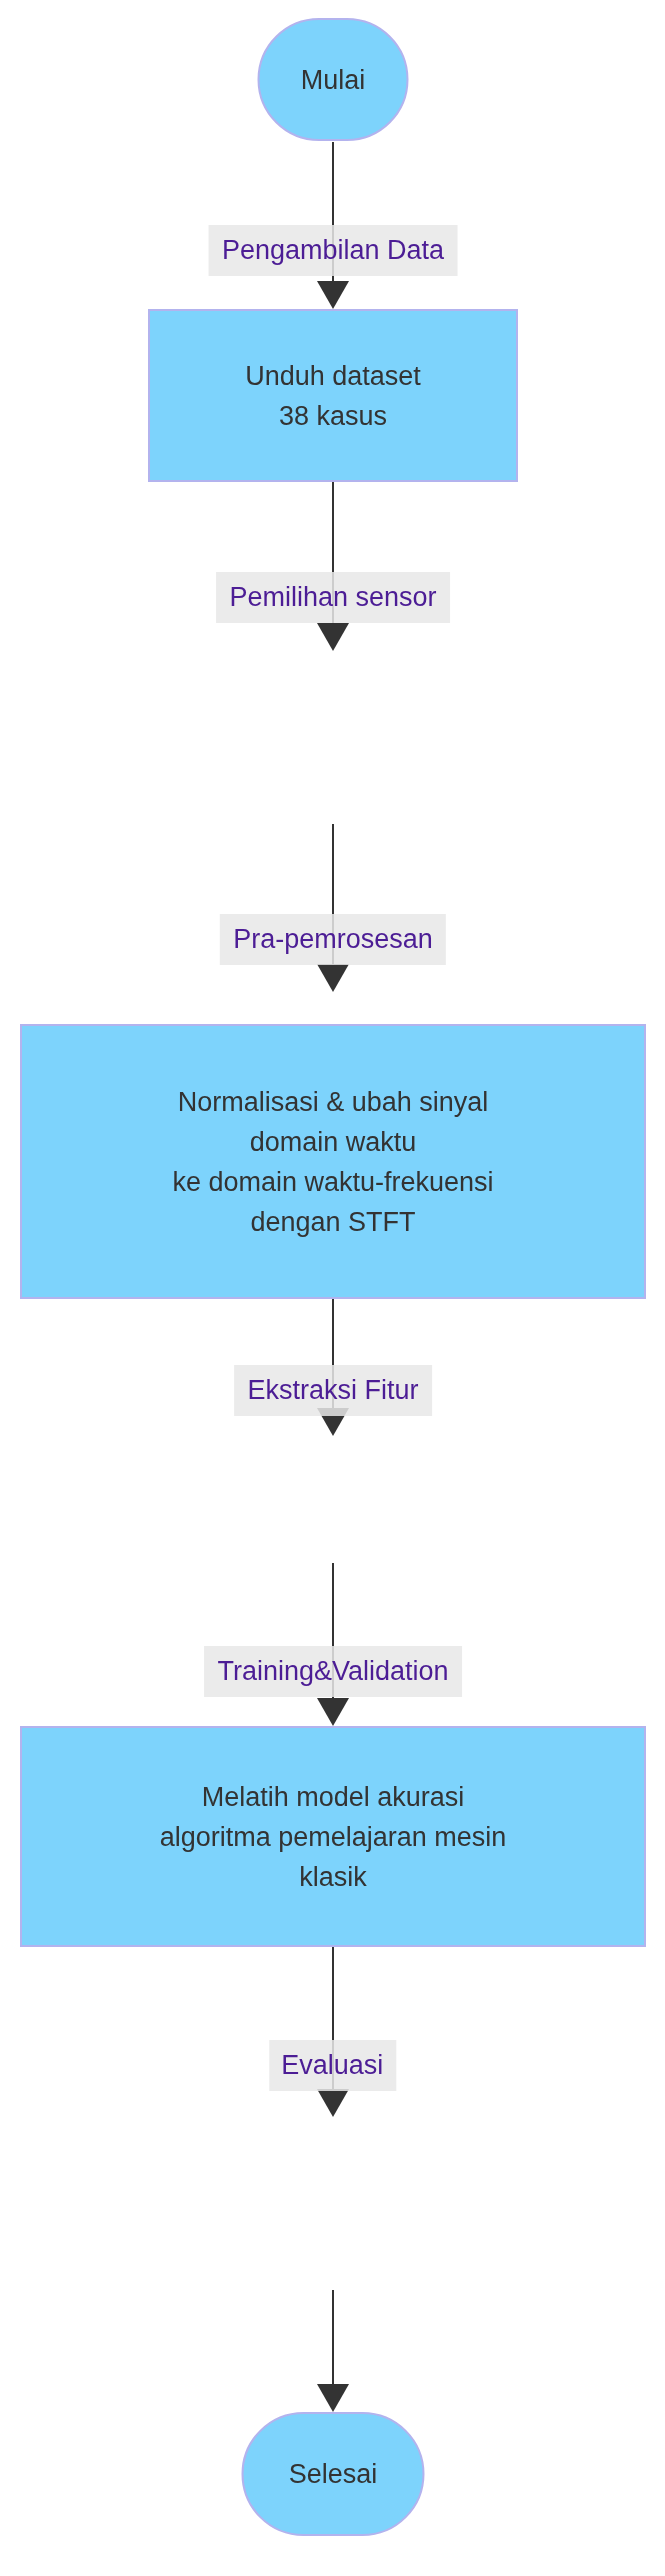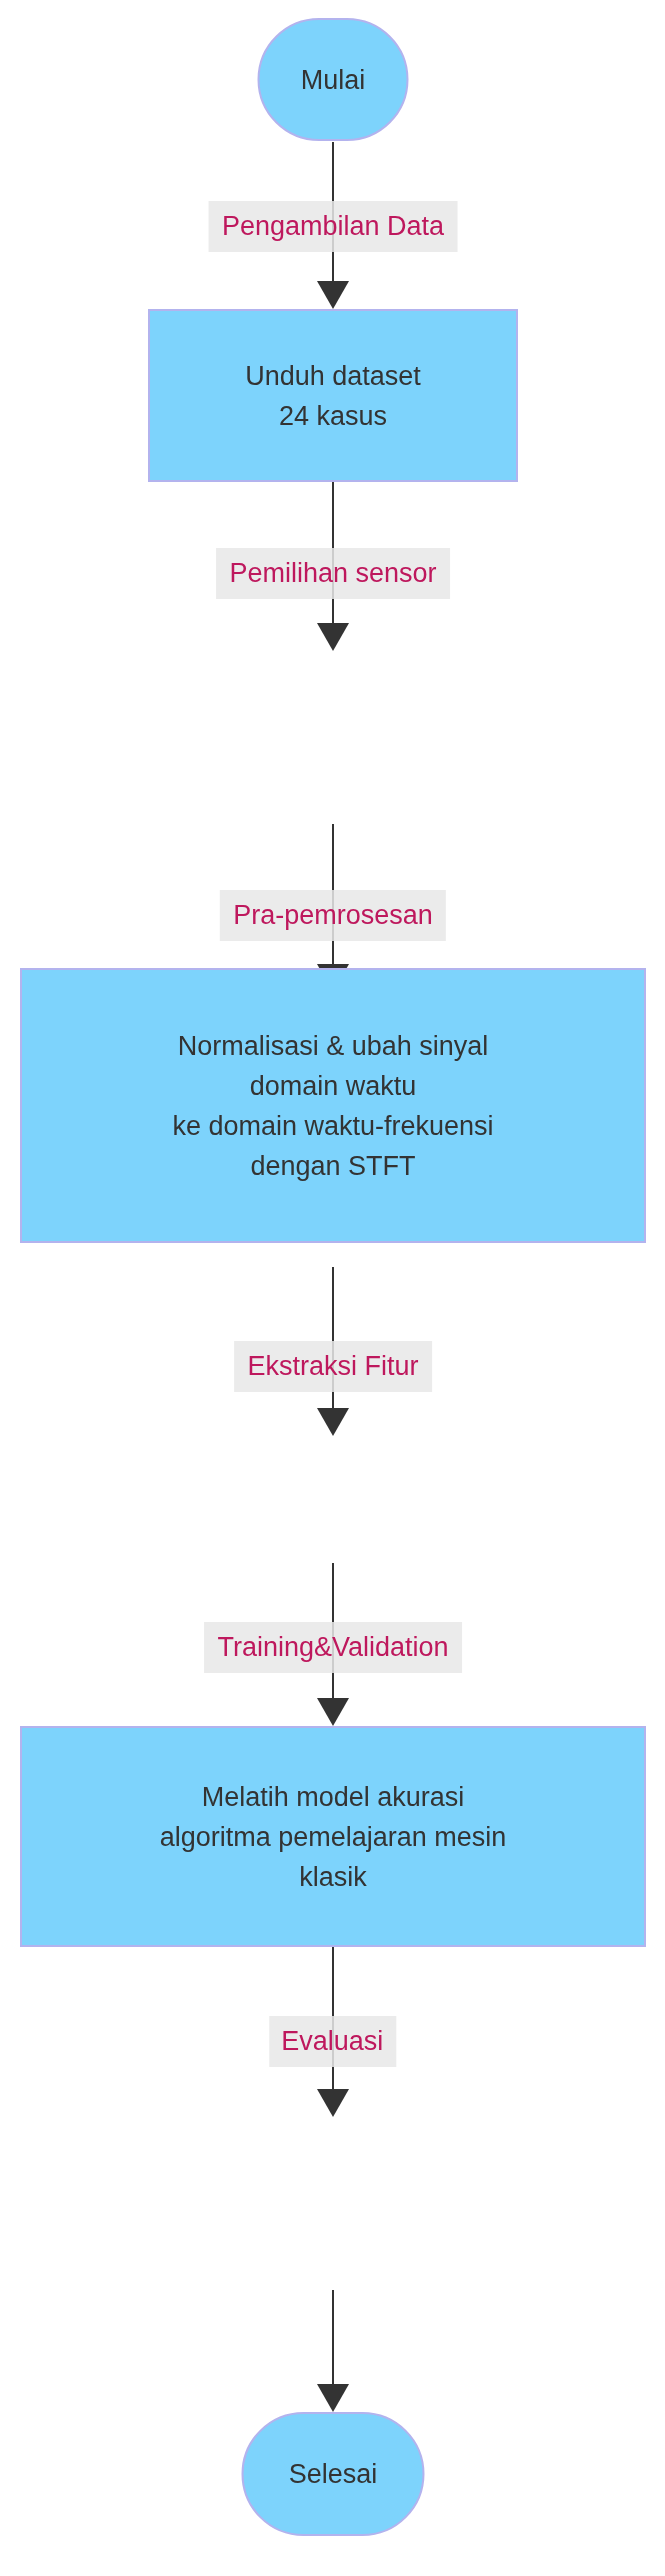--- a/index.html
+++ b/index.html
@@ -44,26 +44,27 @@
     border-left: 16px solid transparent;
     border-right: 16px solid transparent;
     border-top: 28px solid #333333;
     z-index: 2;
   }
   .edge-label {
     position: absolute;
     left: 50%;
     transform: translateX(-50%);
     background: rgba(232, 232, 232, 0.85);
-    color: #be185d;
+    color: #4c1d95;
     font-size: 27px;
     line-height: 35px;
     padding: 8px 13.4px;
     white-space: nowrap;
     z-index: 2;
+    margin-top: 24px;
   }
 </style>
 </head>
 <body>
 
 <div class="canvas">
 
   <div class="edge-line" style="top:142px; height:141px;"></div>
   <div class="arrowhead" style="top:281px;"></div>
   <div class="edge-label" style="top:201px;">Pengambilan Data</div>
@@ -87,24 +88,24 @@
   <div class="edge-line" style="top:1947px; height:143px;"></div>
   <div class="arrowhead" style="top:2089px;"></div>
   <div class="edge-label" style="top:2016px;padding-left:12px;">Evaluasi</div>
 
   <div class="edge-line" style="top:2290px; height:95px;"></div>
   <div class="arrowhead" style="top:2384px;"></div>
 
   <div class="node stadium" style="top:18px; width:151px; height:123px;">Mulai</div>
 
   <div class="node" style="top:309px; width:370px; height:173px;">Unduh dataset
-24 kasus</div>
+38 kasus</div>
 
 
-  <div class="node" style="top:968px; width:626px; height:275px;">Normalisasi &amp; ubah sinyal
+  <div class="node" style="top:1024px; width:626px; height:275px;">Normalisasi &amp; ubah sinyal
 domain waktu
 ke domain waktu-frekuensi
 dengan STFT</div>
 
 
   <div class="node" style="top:1726px; width:626px; height:221px;">Melatih model akurasi
 algoritma pemelajaran mesin
 klasik</div>
 
 

